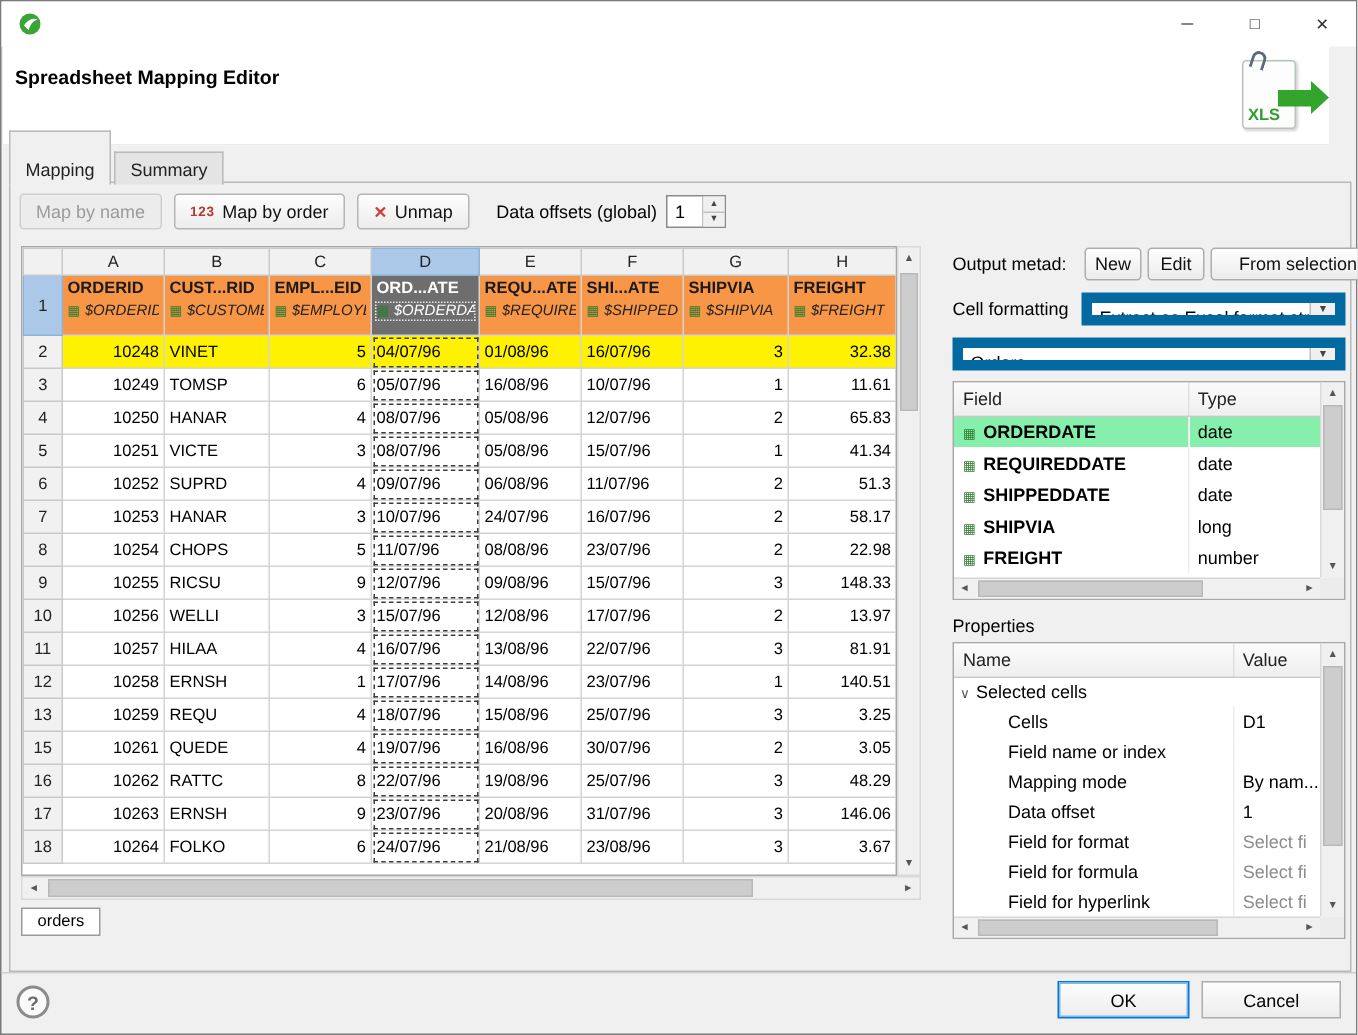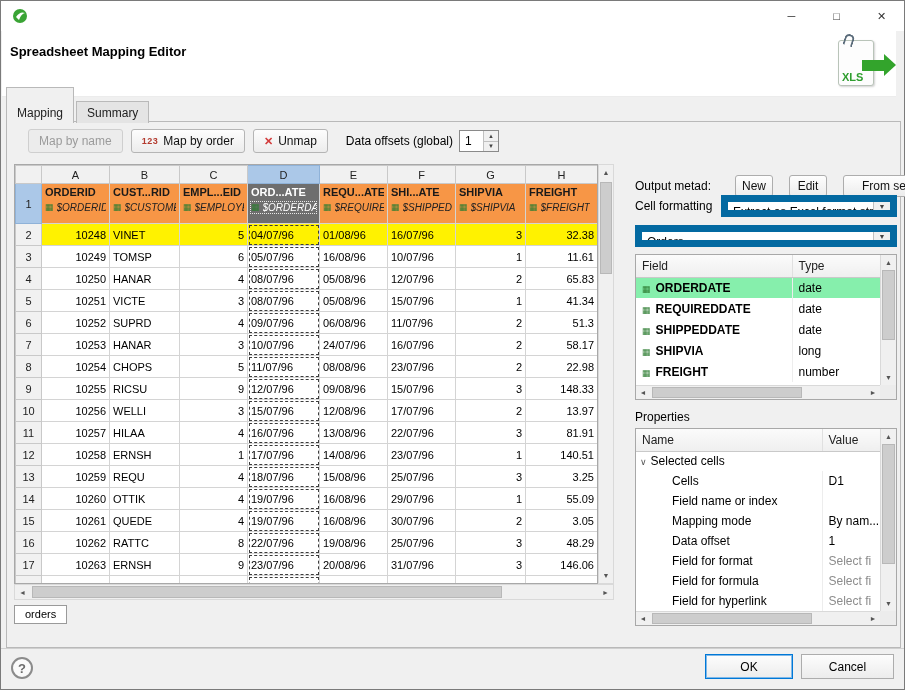--- a/index.html
+++ b/index.html
@@ -7,39 +7,39 @@
   body { font-family:"Liberation Sans", sans-serif; background:#f0f0f0; position:relative; overflow:hidden; }
   .window { position:absolute; inset:0; border:1px solid #7a7a7a; background:#f0f0f0; }
 
   
   .titlebar { position:absolute; top:0; left:0; right:0; height:30px; background:#fff; display:flex; align-items:center; }
   .app-icon { margin-left:11px; width:16px; height:16px; }
   .win-controls { margin-left:auto; display:flex; height:100%; }
   .win-btn { width:45px; height:100%; display:flex; align-items:center; justify-content:center; font-size:11px; color:#333; cursor:default; }
 
   
-  .dlg-header { position:absolute; top:30px; left:1px; right:8px; height:66px; background:#fff; border-bottom:1px solid #ececec; }
+  .dlg-header { position:absolute; top:30px; left:1px; right:18px; height:66px; background:#fff; border-bottom:1px solid #ececec; }
   .dlg-title { position:absolute; left:8px; top:13px; font-size:13px; font-weight:bold; color:#000; }
   .xls-icon { position:absolute; right:0; top:3px; width:72px; height:60px; }
   .xls-page { position:absolute; left:14px; top:6px; width:36px; height:46px; background:#fdfdfd; border:1px solid #b9c4b9; border-radius:3px; box-shadow:1px 1px 2px rgba(0,0,0,.18); }
   .xls-hook { position:absolute; left:20px; top:0; width:10px; height:12px; border:2px solid #5a6b7a; border-bottom:none; border-radius:5px 5px 0 0; transform:rotate(18deg); }
   .xls-text { position:absolute; left:18px; top:37px; font-size:11px; font-weight:bold; color:#2f9e2f; }
   .xls-arrow-rect { position:absolute; left:38px; top:26px; width:22px; height:11px; background:#33a42c; }
   .xls-arrow-tri { position:absolute; left:60px; top:20px; width:0; height:0; border-top:11px solid transparent; border-bottom:11px solid transparent; border-left:12px solid #33a42c; }
 
   
   .tabbar { position:absolute; top:97px; left:5px; height:24px; display:flex; align-items:flex-end; z-index:2; }
   .tab { padding:4px 10px 3px; font-size:12px; border:1px solid #b9b9b9; border-bottom:none; background:#e4e4e4; margin-right:2px; position:relative; top:1px; color:#222; }
   .tab.active { background:#f0f0f0; padding-top:18px; z-index:3; }
 
   
   .content { position:absolute; top:120px; left:5px; width:895px; height:527px; border:1px solid #b9b9b9; background:#f0f0f0; }
 
   
-  .toolbar { position:absolute; top:5px; left:6px; height:28px; display:flex; align-items:center;margin-left:15px; }
+  .toolbar { position:absolute; top:5px; left:6px; height:28px; display:flex; align-items:center; }
   .tbtn { height:24px; border:1px solid #b5b5b5; background:linear-gradient(#fdfdfd,#ececec); border-radius:3px; display:flex; align-items:center; padding:0 10px; font-size:12px; gap:5px; color:#111; }
   .tbtn.disabled { color:#9b9b9b; background:#ececec; border-color:#cfcfcf; }
   .icon-123 { font-size:9px; font-weight:bold; color:#b33a2e; letter-spacing:0.5px; }
   .icon-x { font-size:11px; font-weight:bold; color:#d23b3b; }
   .tb-label { font-size:12px; color:#000; margin-left:18px; }
   .spinner { width:40px; height:22px; border:1px solid #8a8a8a; background:#fff; display:flex; margin-left:6px; }
   .spin-val { flex:1; font-size:12px; padding:3px 0 0 5px; }
   .spin-arrows { width:15px; display:flex; flex-direction:column; border-left:1px solid #c0c0c0; }
   .spin-arrows span { flex:1; font-size:6px; display:flex; align-items:center; justify-content:center; color:#444; background:#f0f0f0; }
   .spin-arrows span:first-child { border-bottom:1px solid #c0c0c0; }
@@ -390,31 +390,20 @@
                 <td class="r">10259</td>
                 <td class="l">REQU</td>
                 <td class="r">4</td>
                 <td class="l marquee">18/07/96</td>
                 <td class="l">15/08/96</td>
                 <td class="l">25/07/96</td>
                 <td class="r">3</td>
                 <td class="r">3.25</td>
               </tr>
               <tr class="data">
-                <td class="rownum">14</td>
-                <td class="r">10260</td>
-                <td class="l">OTTIK</td>
-                <td class="r">4</td>
-                <td class="l marquee">19/07/96</td>
-                <td class="l">16/08/96</td>
-                <td class="l">29/07/96</td>
-                <td class="r">1</td>
-                <td class="r">55.09</td>
-              </tr>
-              <tr class="data">
                 <td class="rownum">15</td>
                 <td class="r">10261</td>
                 <td class="l">QUEDE</td>
                 <td class="r">4</td>
                 <td class="l marquee">19/07/96</td>
                 <td class="l">16/08/96</td>
                 <td class="l">30/07/96</td>
                 <td class="r">2</td>
                 <td class="r">3.05</td>
               </tr>
@@ -466,21 +455,21 @@
         <span class="sb-track">
             <span class="sb-thumb"></span>
           </span>
         <span class="sb-btn">►</span>
       </div>
       <div class="sheet-tabrow">
         <span class="sheet-tab">orders</span>
       </div>
     </div>
 
-    <div class="rp-row" style="top:52px;gap:12px;">
+    <div class="rp-row" style="top:42px;">
       <span class="rp-label" style="width:84px;">Output metad:</span>
       <button class="pbtn" style="width:38px;">New</button>
       <button class="pbtn" style="width:38px;">Edit</button>
       <button class="pbtn" style="flex:1;">From selection</button>
     </div>
 
     <div class="rp-row" style="top:72px;">
       <span class="rp-label" style="width:86px;">Cell formatting</span>
       <div class="combo" style="flex:1;">
         <span class="combo-text">Extract as Excel format stri</span>

